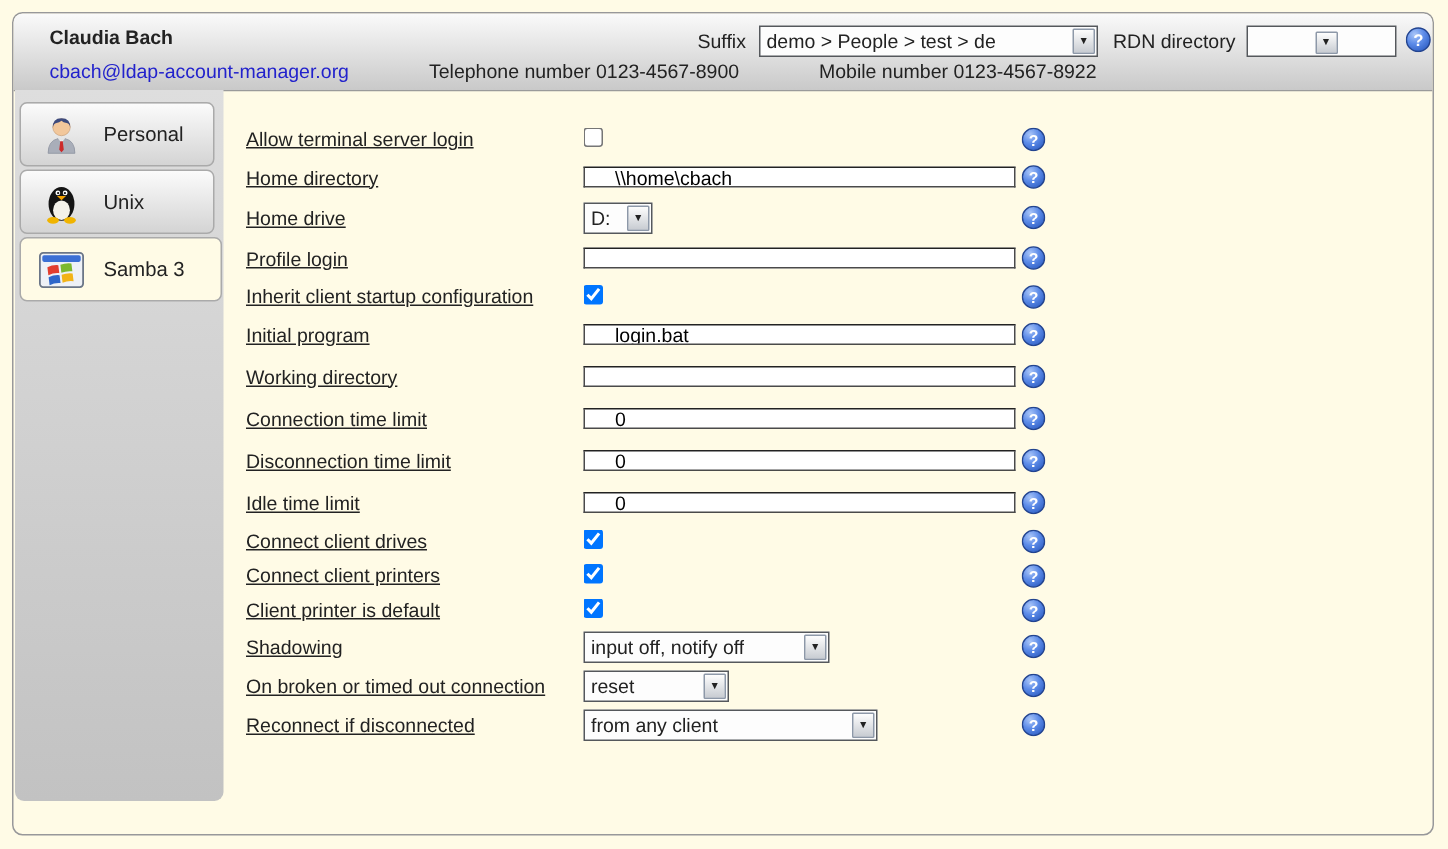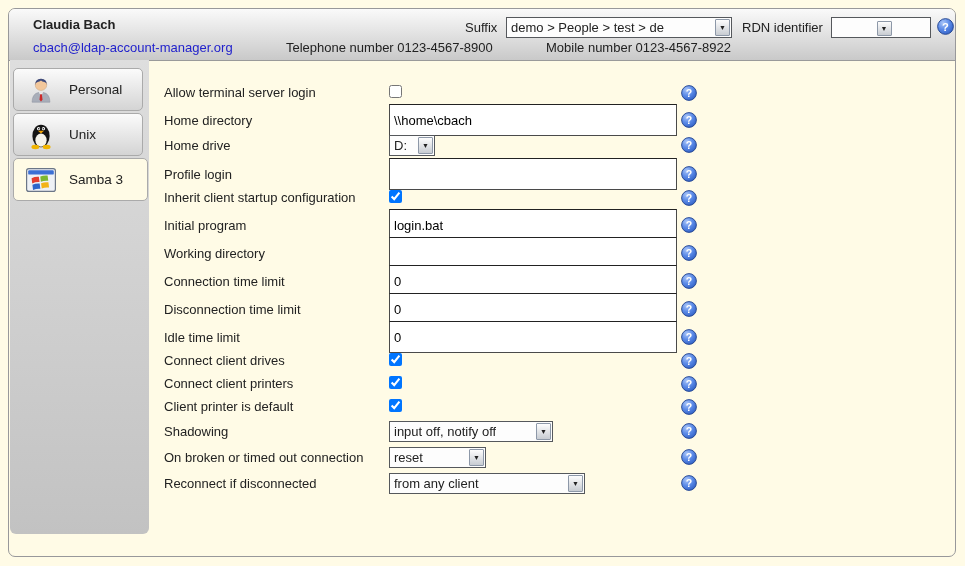--- a/index.html
+++ b/index.html
@@ -59,28 +59,29 @@
   }
   .tab:first-child { margin-top: 8px; }
   .tab.active { background: #fffbe6; margin-right: 1px; }
   .tab .ticon { width: 30px; height: 30px; flex: 0 0 30px; }
   .tab .ticon.win { height: 24px; }
   
   .form { position: absolute; left: 155px; top: 72px; width: 700px; }
   .form-row {
     display: grid; grid-template-columns: 225px 292px 16px;
     align-items: center;
+    text-decoration: underline;
   }
   .row-checkbox { height: 23px; }
   .row-text     { height: 28px; }
   .row-select   { height: 26px; }
   .row-label { white-space: nowrap; }
   .text-input {
-    width: 288px; height: 32px; border: 1px solid #4a4a4a; border-top-color: #222;
-    background: #fff; font-family: inherit; font-size: 13px; padding: 1px 4px;
+    width: 288px; height: 14px; border: 1px solid #4a4a4a; border-top-color: #222;
+    background: #fff; font-family: inherit; font-size: 13px; padding: 1px 20px;
     margin: 0;
   }
   input[type="checkbox"] { width: 13px; height: 13px; margin: 0; }
   .row-help svg, .hdr-help svg { display: block; cursor: pointer; }
   
   .buttons { margin-top: 16px; margin-left: 4px; }
   .btn {
     display: inline-block; margin-right: 7px; padding: 3px 10px 4px 10px;
     border: 1px solid #c9c9c9; border-radius: 4px;
     background: linear-gradient(#fafafa, #e9e9e9);
@@ -135,21 +136,21 @@
 
 <div class="window">
 
   <div class="titlebar">
     <span class="abs hdr-name">Claudia Bach</span>
     <span class="abs hdr-suffix-label">Suffix</span>
     <span class="abs hdr-suffix-select xselect">
       <span class="xselect-value">demo &gt; People &gt; test &gt; de</span>
       <span class="xselect-btn">▼</span>
     </span>
-    <span class="abs hdr-rdn-label">RDN identifier</span>
+    <span class="abs hdr-rdn-label">RDN directory</span>
     <span class="abs hdr-rdn-select xselect">
       <span class="xselect-value">uid</span>
       <span class="xselect-btn">▼</span>
     </span>
     <span class="abs hdr-help">
         <svg width="17" height="17">
           <use href="#sym-help"></use>
         </svg>
       </span>
     <span class="abs hdr-email">cbach@ldap-account-manager.org</span>

